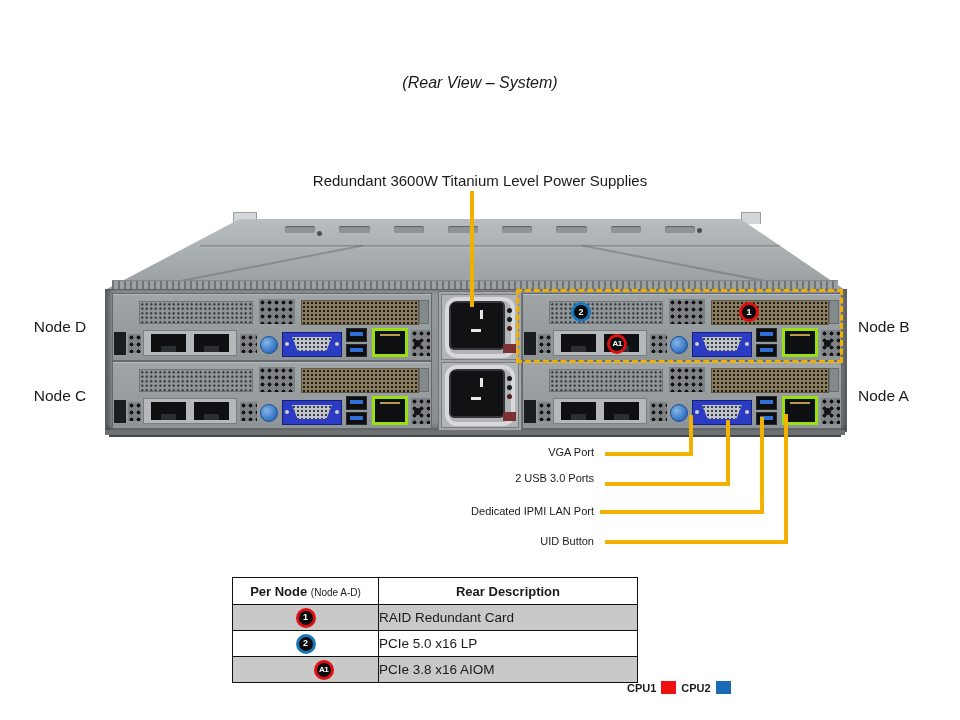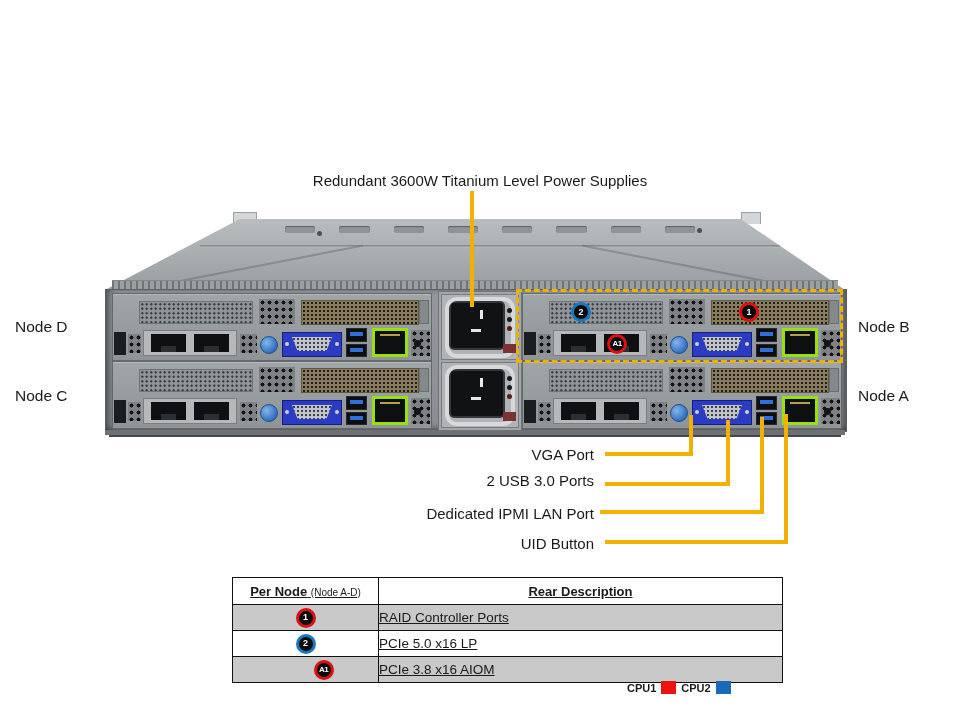--- a/index.html
+++ b/index.html
@@ -4,23 +4,23 @@
 <style>
   html,body{margin:0;padding:0;background:#fff;}
   .stage{position:relative;width:960px;height:720px;background:#fff;overflow:hidden;
          font-family:"Liberation Sans", sans-serif;color:#1a1a1a;}
   .abs{position:absolute;}
 
   
   .title{left:0;right:0;top:74px;text-align:center;font-size:16px;font-style:italic;}
   .psu-label{left:0;right:0;top:172px;text-align:center;font-size:15px;}
   .node-label{font-size:15.5px;width:90px;}
-  .nl-left{text-align:left;left:15px;}
+  .nl-left{text-align:center;left:15px;}
   .nl-right{text-align:left;left:858px;}
-  .port-label{left:334px;width:260px;text-align:right;font-size:15px;}
+  .port-label{left:334px;width:260px;text-align:right;font-size:11px;}
 
   
   .cl{background:#F2B100;}
   .cl-h{height:4px;}
   .cl-v{width:4px;}
 
   
   .top-tab{background:#d4d7d9;border:1px solid #9aa0a3;border-bottom:none;}
   .lid{left:105px;top:219px;width:740px;height:71px;
        clip-path:polygon(18.2% 0,85.9% 0,100% 100%,0 100%);
@@ -93,41 +93,42 @@
 
   
   .dashed{left:516px;top:289px;width:327px;height:74px;border:3px dashed #F0B000;box-sizing:border-box;}
   .badge{width:14px;height:14px;border-radius:50%;background:#0b0b0b;color:#fff;
          font-size:9px;font-weight:bold;display:flex;align-items:center;justify-content:center;line-height:1;}
   .badge.red{border:3px solid #DD1111;}
   .badge.blue{border:3px solid #1778BE;}
   .badge.small{font-size:8px;letter-spacing:-.5px;margin-left:36px;}
 
   
-  table.slots{position:absolute;left:232px;top:577px;width:551px;border-collapse:collapse;
-              font-size:13px;table-layout:fixed;text-decoration:underline;}
+  table.slots{position:absolute;left:232px;top:577px;width:406px;border-collapse:collapse;
+              font-size:13px;table-layout:fixed;}
   table.slots th,table.slots td{border:1px solid #111;padding:0;}
   table.slots col.c1{width:146px;}
   th.h1,th.h2{height:26px;font-weight:bold;text-align:center;background:#fff;}
   th.h1 .sub{font-size:10px;font-weight:normal;}
   td.bcell{height:25px;text-align:center;vertical-align:middle;}
   td.dcell{padding-left:10px;font-size:13.5px;}
   tr.g td{background:#c9c9c9;}
   .tbadge{display:inline-flex;margin:0 auto;}
 
   
   .legend{left:627px;top:681px;display:flex;align-items:center;gap:5px;
           font-size:11px;font-weight:bold;}
   .sw{width:15px;height:13px;display:inline-block;}
 </style>
 </head>
 <body>
 
 <div class="stage">
 
+  <div class="abs title">(Rear View – System)</div>
   <div class="abs psu-label">Redundant 3600W Titanium Level Power Supplies</div>
 
   <div class="abs top-tab" style="left:233px;top:212px;width:22px;height:11px;"></div>
   <div class="abs top-tab" style="left:741px;top:212px;width:18px;height:11px;"></div>
   <div class="abs lid">
     <div class="abs lid-slots">
         <i></i>
         <i></i>
         <i></i>
         <i></i>
@@ -294,21 +295,21 @@
         <col>
       </colgroup>
     <tbody>
         <tr>
       <th class="h1"><span>Per Node</span>
         <span class="sub">(Node A-D)</span></th>
       <th class="h2">Rear Description</th>
     </tr>
     <tr class="g">
       <td class="bcell"><span class="badge red tbadge">1</span></td>
-      <td class="dcell">RAID Controller Ports</td>
+      <td class="dcell">RAID Redundant Card</td>
     </tr>
     <tr>
       <td class="bcell"><span class="badge blue tbadge">2</span></td>
       <td class="dcell">PCIe 5.0 x16 LP</td>
     </tr>
     <tr class="g">
       <td class="bcell"><span class="badge red small tbadge">A1</span></td>
       <td class="dcell">PCIe 3.8 x16 AIOM</td>
     </tr>
   </tbody>

